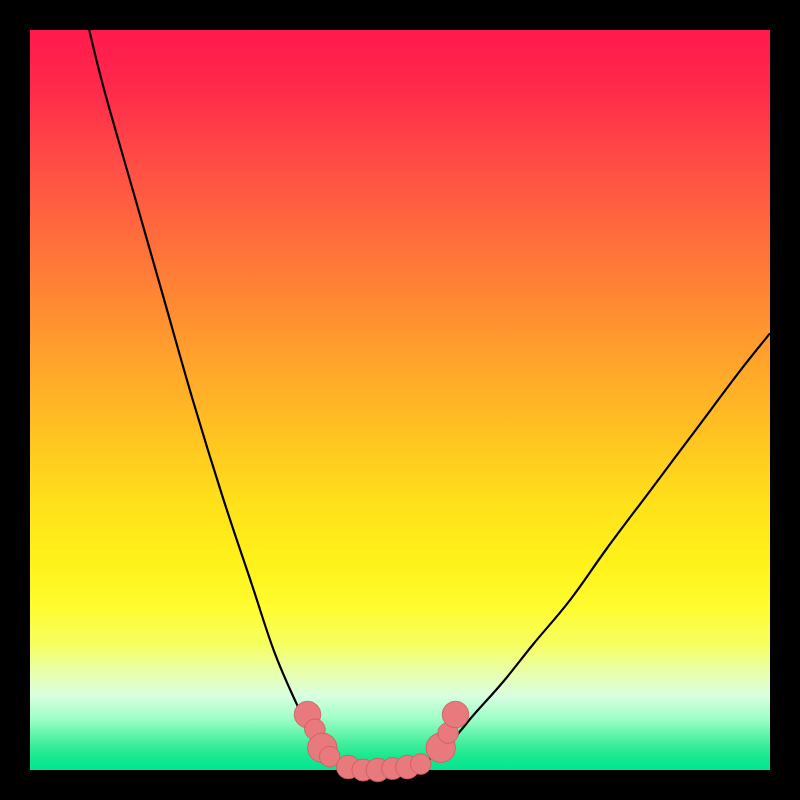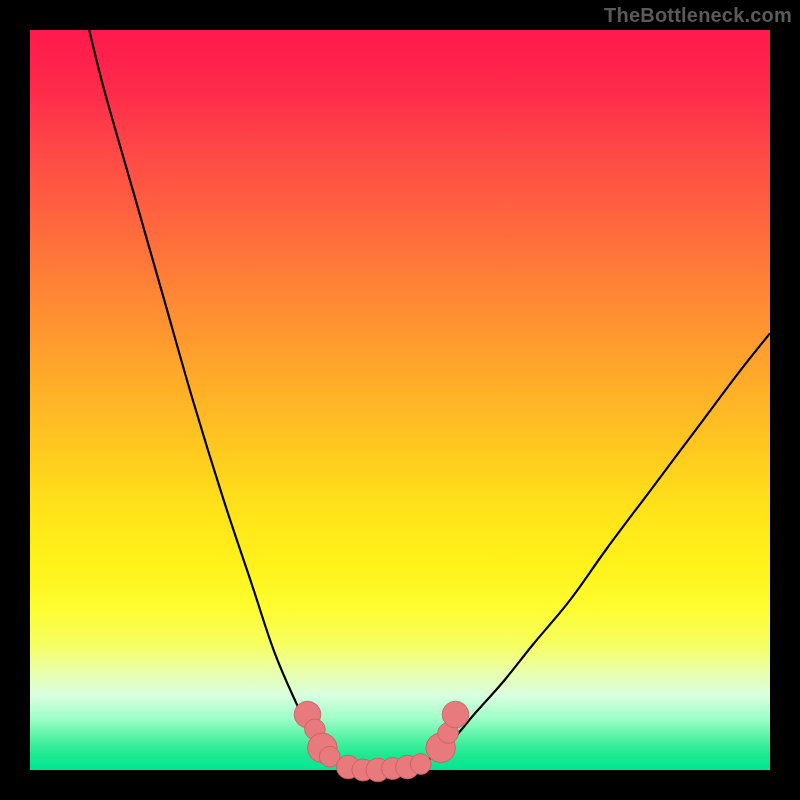--- a/index.html
+++ b/index.html
@@ -92,14 +92,13 @@
           <circle class="marker" cx="347.79999999999995" cy="740" r="11.84"></circle>
           <circle class="marker" cx="362.59999999999997" cy="738.52" r="11.1"></circle>
           <circle class="marker" cx="377.40000000000003" cy="737.04" r="11.84"></circle>
           <circle class="marker" cx="390.72" cy="734.08" r="10.36"></circle>
           <circle class="marker" cx="410.70000000000005" cy="717.8" r="14.8"></circle>
           <circle class="marker" cx="418.09999999999997" cy="703" r="10.36"></circle>
           <circle class="marker" cx="425.49999999999994" cy="684.5" r="13.320000000000002"></circle>
         </g>
     </svg>
   </div>
-  <div class="attribution">TheBottleneck.com</div>
 </div>
 
 </body></html>

